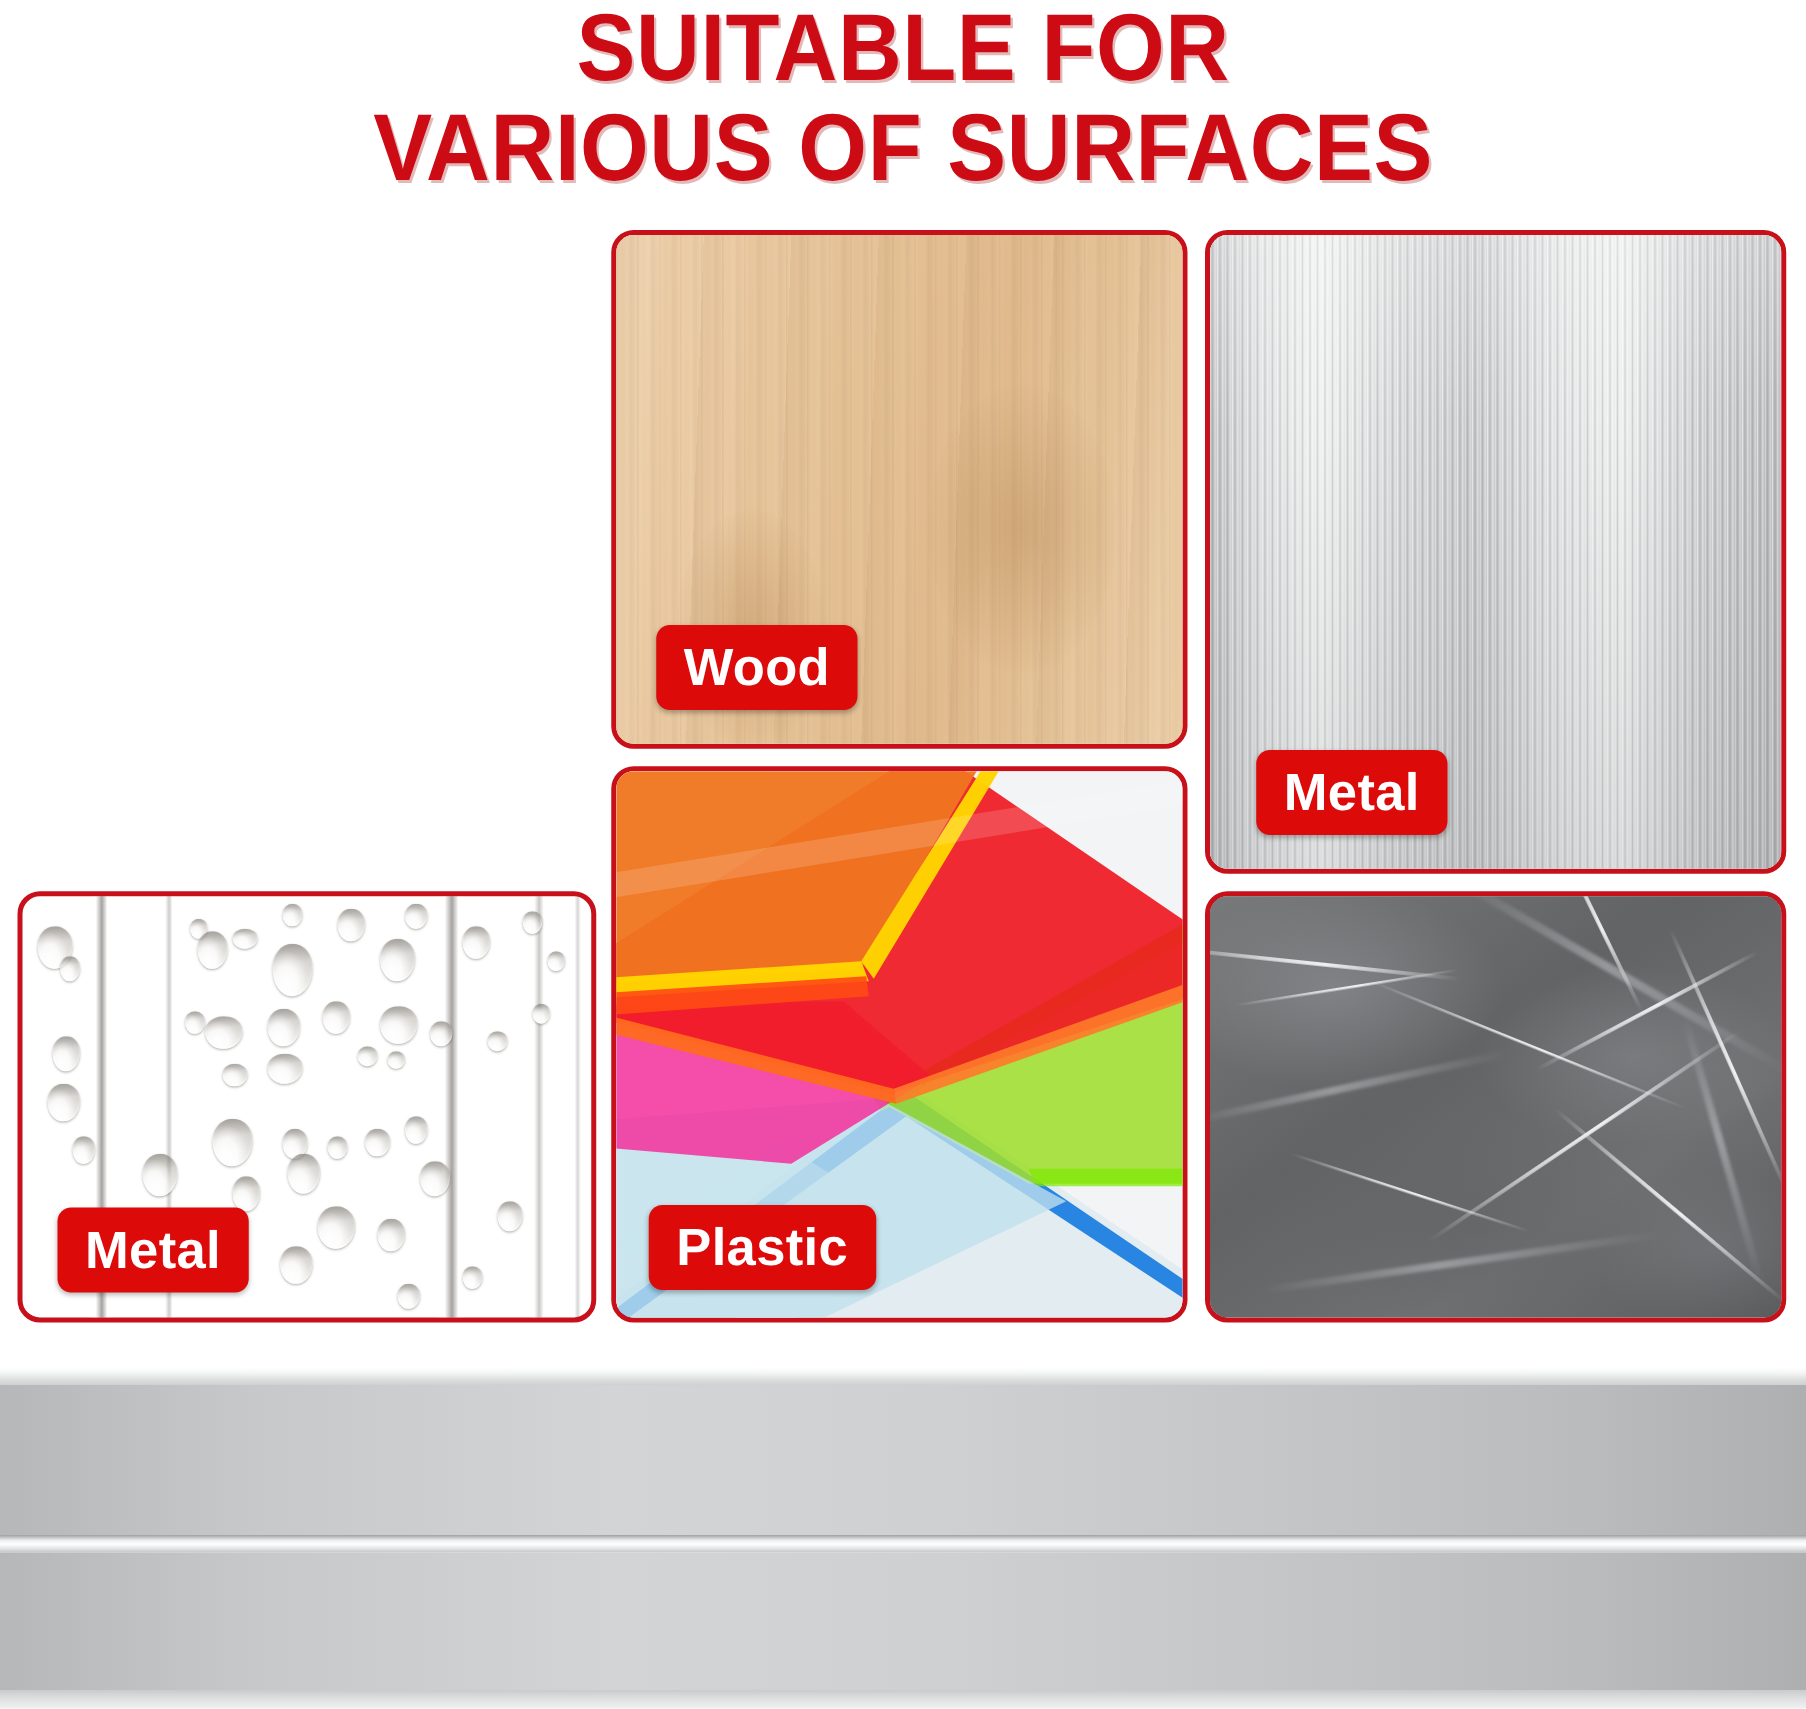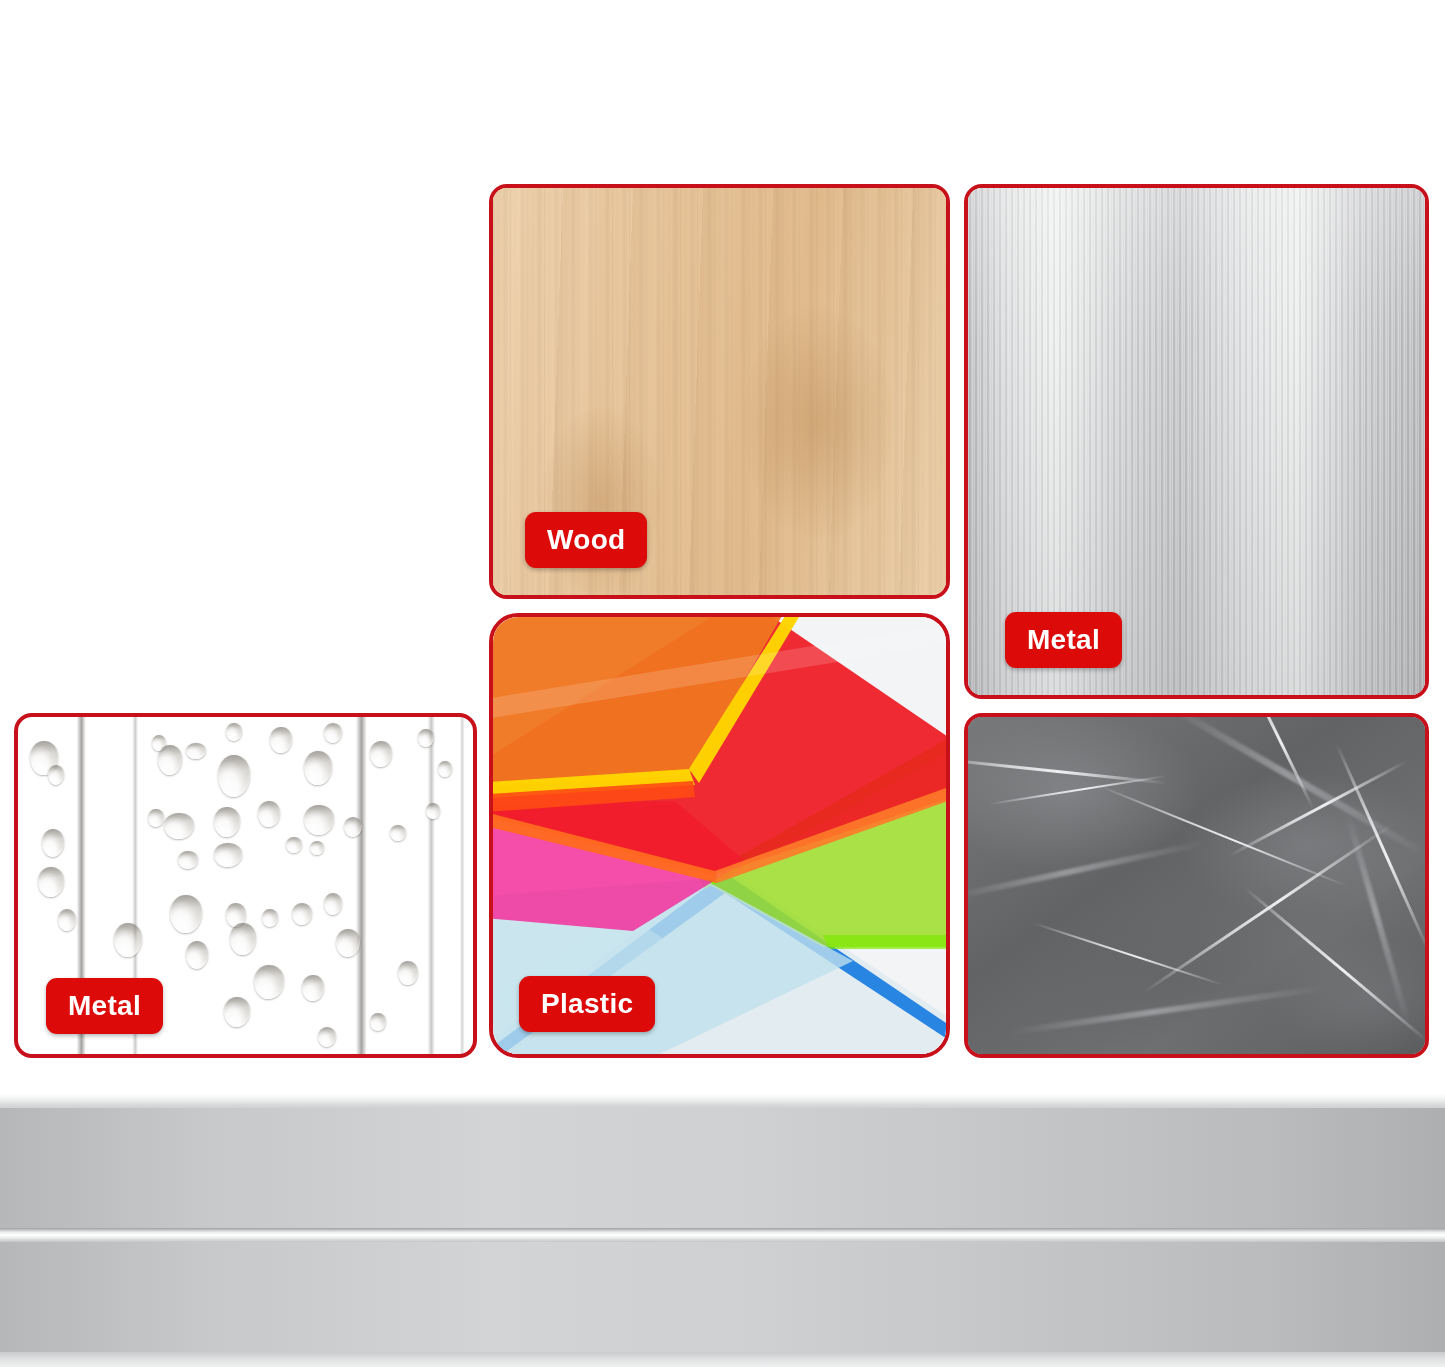--- a/index.html
+++ b/index.html
@@ -58,26 +58,26 @@
   }
 
   
   .badge {
     position: absolute;
     display: flex;
     align-items: center;
     justify-content: center;
     background: #DD0A0A;
     border-radius: 11px;
-    height: 56px;
+    height: 68px;
     padding: 0 22px;
     color: #ffffff;
     font-family: "Liberation Sans", sans-serif;
     font-weight: 700;
-    font-size: 28px;
+    font-size: 42px;
     letter-spacing: 0.3px;
     box-shadow: 0 2px 4px rgba(0,0,0,0.28);
     z-index: 5;
     white-space: nowrap;
   }
 
   
   .tex-tiles {
     background-color: #fbfbfb;
     background-image:
@@ -246,20 +246,24 @@
     left: 0;
     width: 1445px;
     pointer-events: none;
   }
 </style>
 </head>
 <body>
 
 <div id="stage">
 
+  <div class="title-block">
+    <span class="title-line l1">SUITABLE FOR</span>
+    <span class="title-line l2">VARIOUS OF SURFACES</span>
+  </div>
 
 
   <div class="panel" style="left:489px; top:184px; width:461px; height:415px;">
     <div class="panel-surface tex-wood"></div>
     <div class="wood-knot" style="left:250px; top:120px; width:150px; height:230px;"></div>
     <div class="wood-knot" style="left:48px; top:220px; width:120px; height:190px;"></div>
     <div class="badge" style="left:32px; bottom:27px;">
       <span>Wood</span>
     </div>
   </div>
@@ -323,21 +327,21 @@
     <div class="drop" style="left:206px; top:280px; width:26px; height:30px;"></div>
     <div class="drop" style="left:380px; top:244px; width:20px; height:24px;"></div>
     <div class="drop" style="left:300px; top:310px; width:18px; height:20px;"></div>
     <div class="drop" style="left:352px; top:296px; width:16px; height:18px;"></div>
 
     <div class="badge" style="left:28px; bottom:20px;">
       <span>Metal</span>
     </div>
   </div>
 
-  <div class="panel" style="left:489px; top:613px; width:461px; height:445px;border-radius:29px;">
+  <div class="panel" style="left:489px; top:613px; width:461px; height:445px;">
     <div class="panel-surface tex-plastic"></div>
 
     <svg class="sheet" width="461" height="445" viewBox="0 0 461 445" style="left:0; top:0;">
       <polygon points="-30,445 230,250 500,430 500,470 -30,470" fill="#dfeaf0" opacity="0.85"></polygon>
       <polygon points="-30,452 232,256 500,438 500,452 232,276 -30,466" fill="#1f7fe0" opacity="0.95"></polygon>
       <polygon points="0,380 130,296 250,372 120,452" fill="#e8f1f6" opacity="0.5"></polygon>
     </svg>
 
     <svg class="sheet" width="461" height="445" viewBox="0 0 461 445" style="left:0; top:0;">
       <polygon points="206,262 461,120 461,330 330,330" fill="#9ede2e" opacity="0.88"></polygon>

